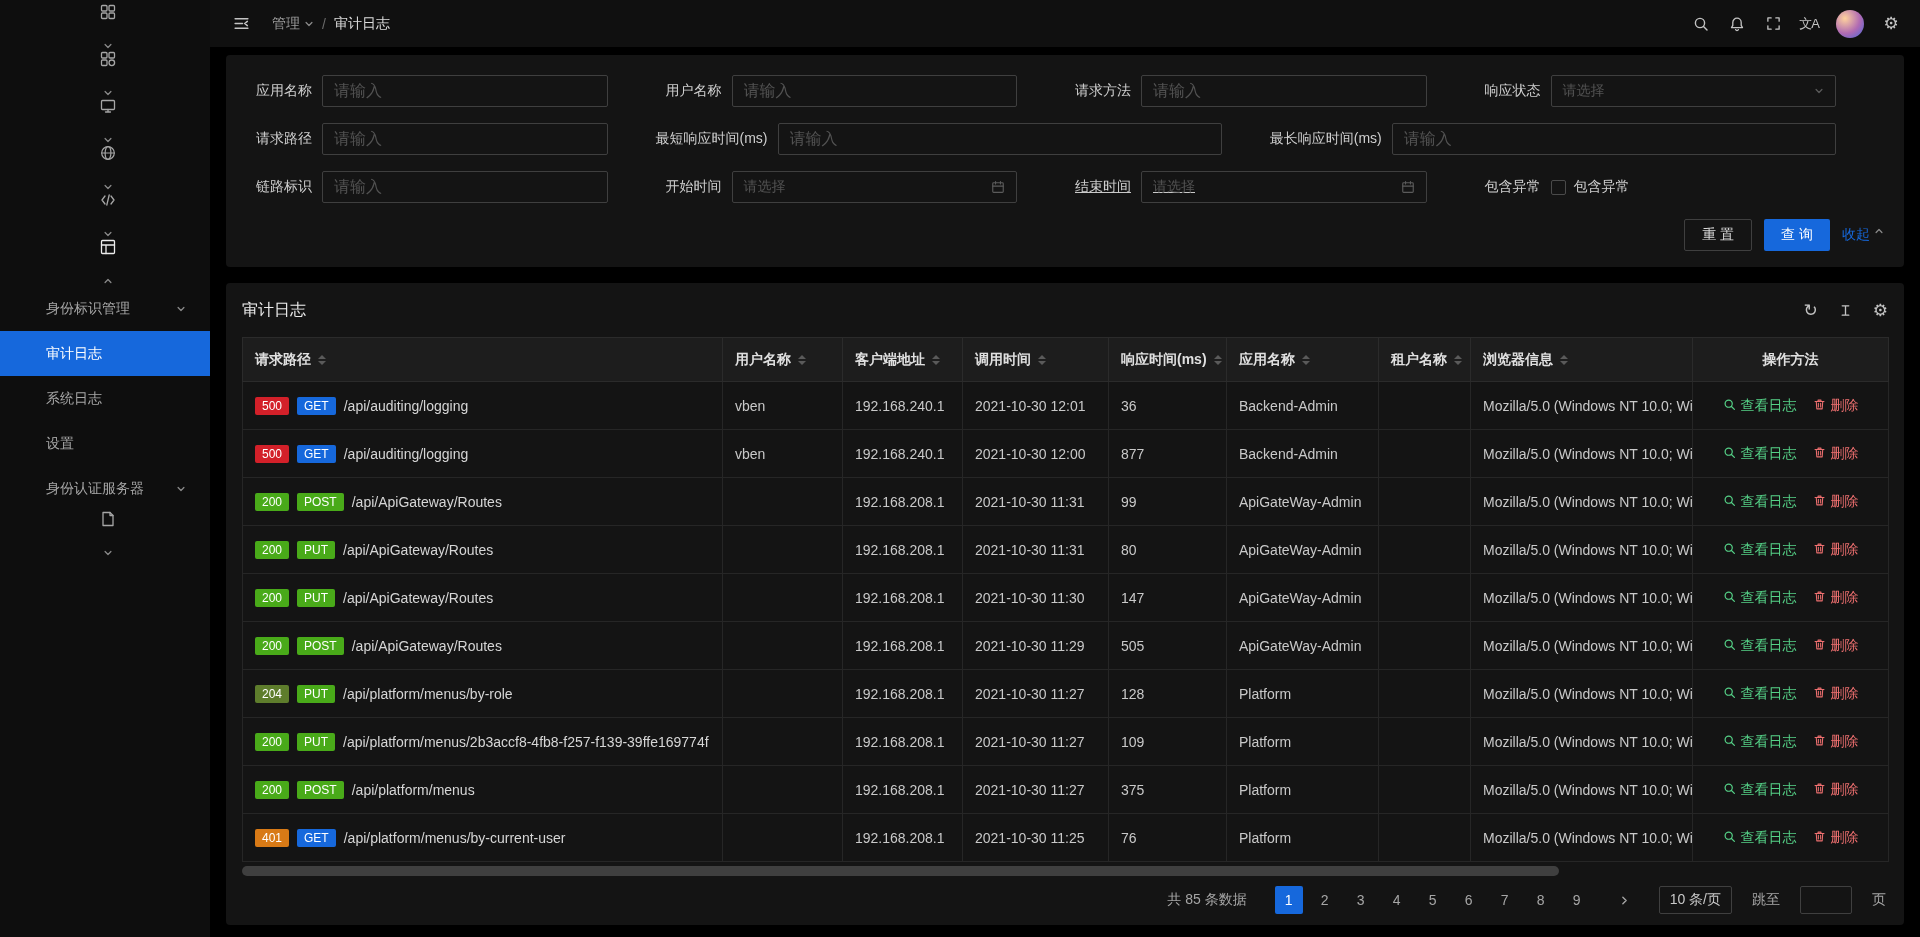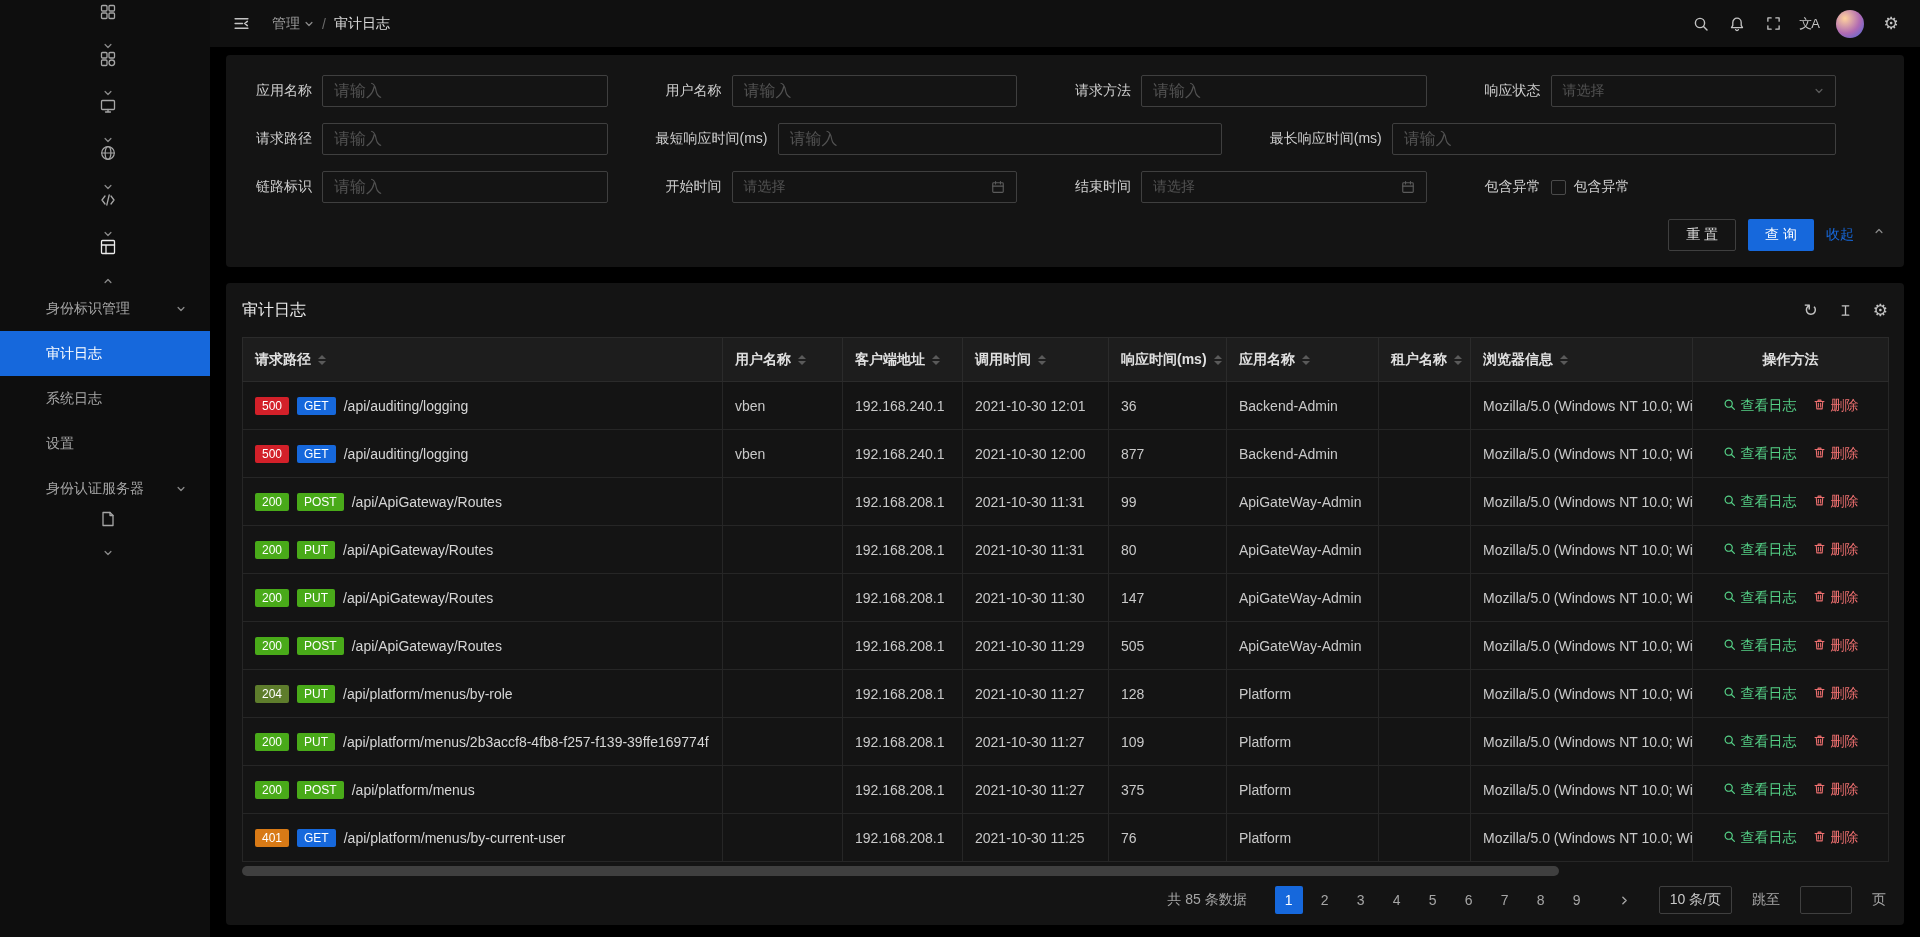--- a/index.html
+++ b/index.html
@@ -59,21 +59,21 @@
     align-items:center; justify-content:space-between; padding:0 11px; cursor:pointer; }
   .control .ph { color:#525252; }
   .ctrl-icon { color:#5b5b5b; display:inline-flex; }
   .cb-wrap { display:flex; align-items:center; gap:8px; cursor:pointer; height:32px; }
   .cb { width:15px; height:15px; border:1px solid #4a4a4a; border-radius:2px; background:transparent; }
   .cb-label { color:#cfcfcf; }
   .form-actions { display:flex; justify-content:flex-end; align-items:center; gap:12px; }
   .btn { height:32px; padding:0 17px; border-radius:2px; font-size:14px; cursor:pointer; font-family:inherit; }
   .btn-reset { background:transparent; border:1px solid #3f3f3f; color:#d9d9d9; }
   .btn-query { background:var(--accent,#1668dc); border:none; color:#fff; }
-  .collapse-link { display:flex; gap:20px; color:var(--accent,#1668dc); cursor:pointer; }
+  .collapse-link { display:flex; gap:4px; color:var(--accent,#1668dc); cursor:pointer; }
 
   
   .table-panel { flex:1; display:flex; flex-direction:column; padding:0 16px 4px; min-height:0; }
   .panel-header { height:54px; min-height:54px; display:flex; align-items:center; }
   .panel-title { font-size:16px; color:#eaeaea; }
   .toolbar { margin-left:auto; display:flex; align-items:center; gap:20px; color:#c0c0c0; }
   .toolbar .hicon { width:auto; height:auto; }
 
   table { width:100%; border-collapse:collapse; table-layout:fixed; }
   thead th { background:#1d1d1d; height:44px; font-weight:700; color:#e0e0e0; text-align:left;
@@ -352,21 +352,21 @@
                   <span class="ph">请选择</span>
                   <span class="ctrl-icon">
                     <svg viewBox="0 0 16 16" width="14" height="14" fill="none" stroke="currentColor" stroke-linecap="round" stroke-linejoin="round" stroke-width="1.3">
                       <rect x="2" y="3.2" width="12" height="11" rx="1"></rect>
                       <path d="M5.2 1.8v2.8M10.8 1.8v2.8M2 7h12"></path>
                     </svg>
                   </span>
                 </div>
               </div>
             </div>
-            <div class="field" style="flex: 0 0 25%;">
+            <div class="field" style="flex: 0 0 25%; text-decoration: underline;">
               <span class="flabel">结束时间</span>
               <div class="fcontrol">
                 <div class="control">
                   <span class="ph">请选择</span>
                   <span class="ctrl-icon">
                     <svg viewBox="0 0 16 16" width="14" height="14" fill="none" stroke="currentColor" stroke-linecap="round" stroke-linejoin="round" stroke-width="1.3">
                       <rect x="2" y="3.2" width="12" height="11" rx="1"></rect>
                       <path d="M5.2 1.8v2.8M10.8 1.8v2.8M2 7h12"></path>
                     </svg>
                   </span>

